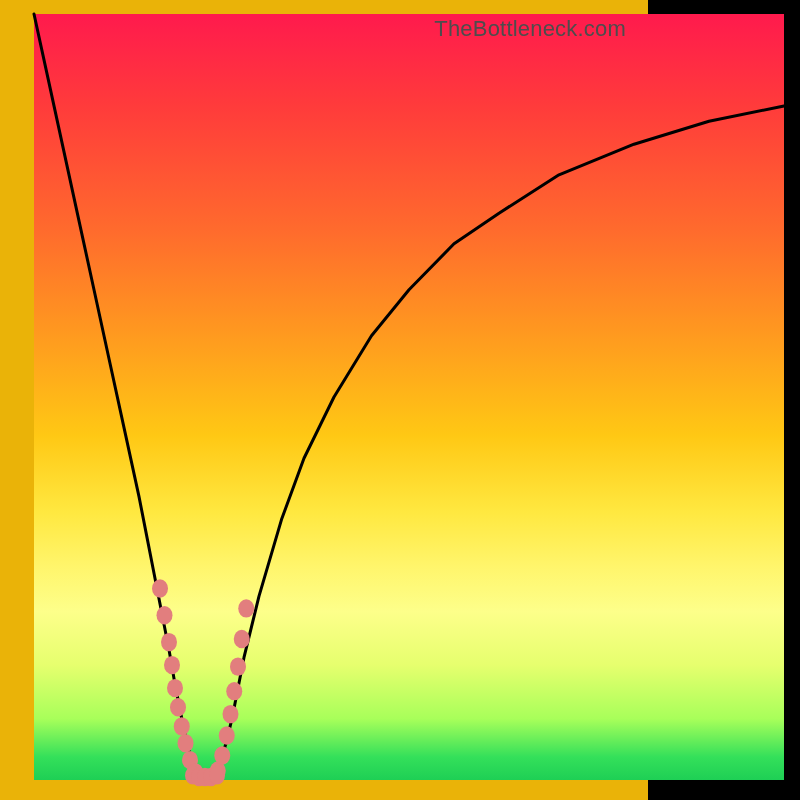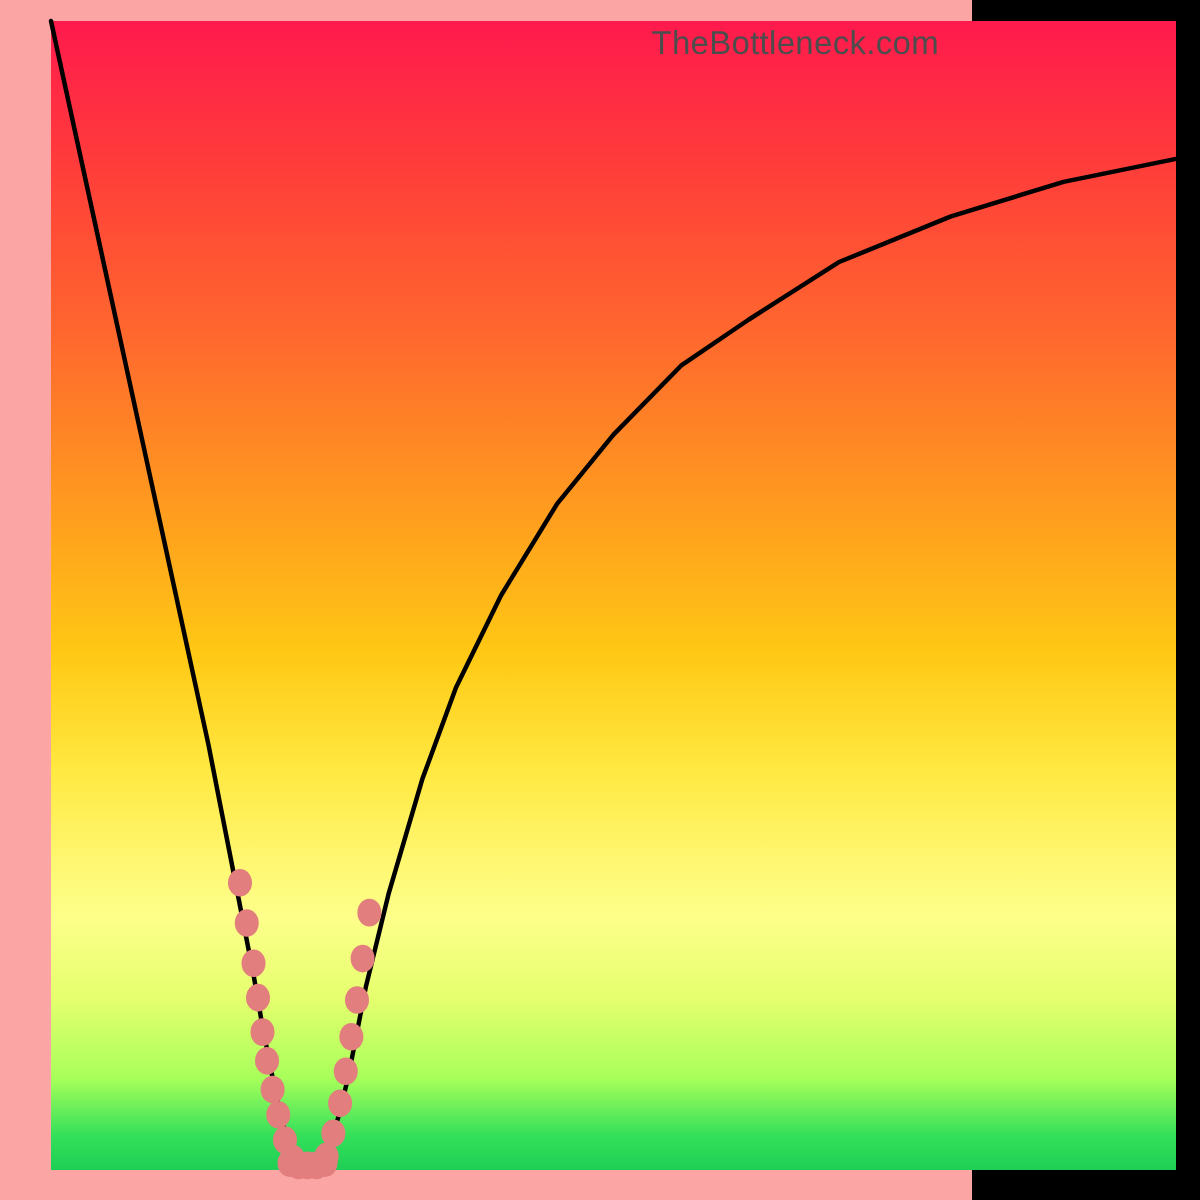--- a/index.html
+++ b/index.html
@@ -10,21 +10,21 @@
     overflow: hidden;
     background: #000;
     font-family: Arial, Helvetica, sans-serif;
   }
   .frame {
     position: absolute;
     left: 0;
     top: 0;
     width: 648px;
     height: 800px;
-    background: #fca5a5;
+    background: #eab308;
   }
   .plot-area {
     position: absolute;
     background: linear-gradient(to bottom,
       #ff1a4d 0%,
       #ff3b3b 12%,
       #ff6a2d 28%,
       #ff9a1f 42%,
       #ffc814 55%,
       #ffe840 65%,

